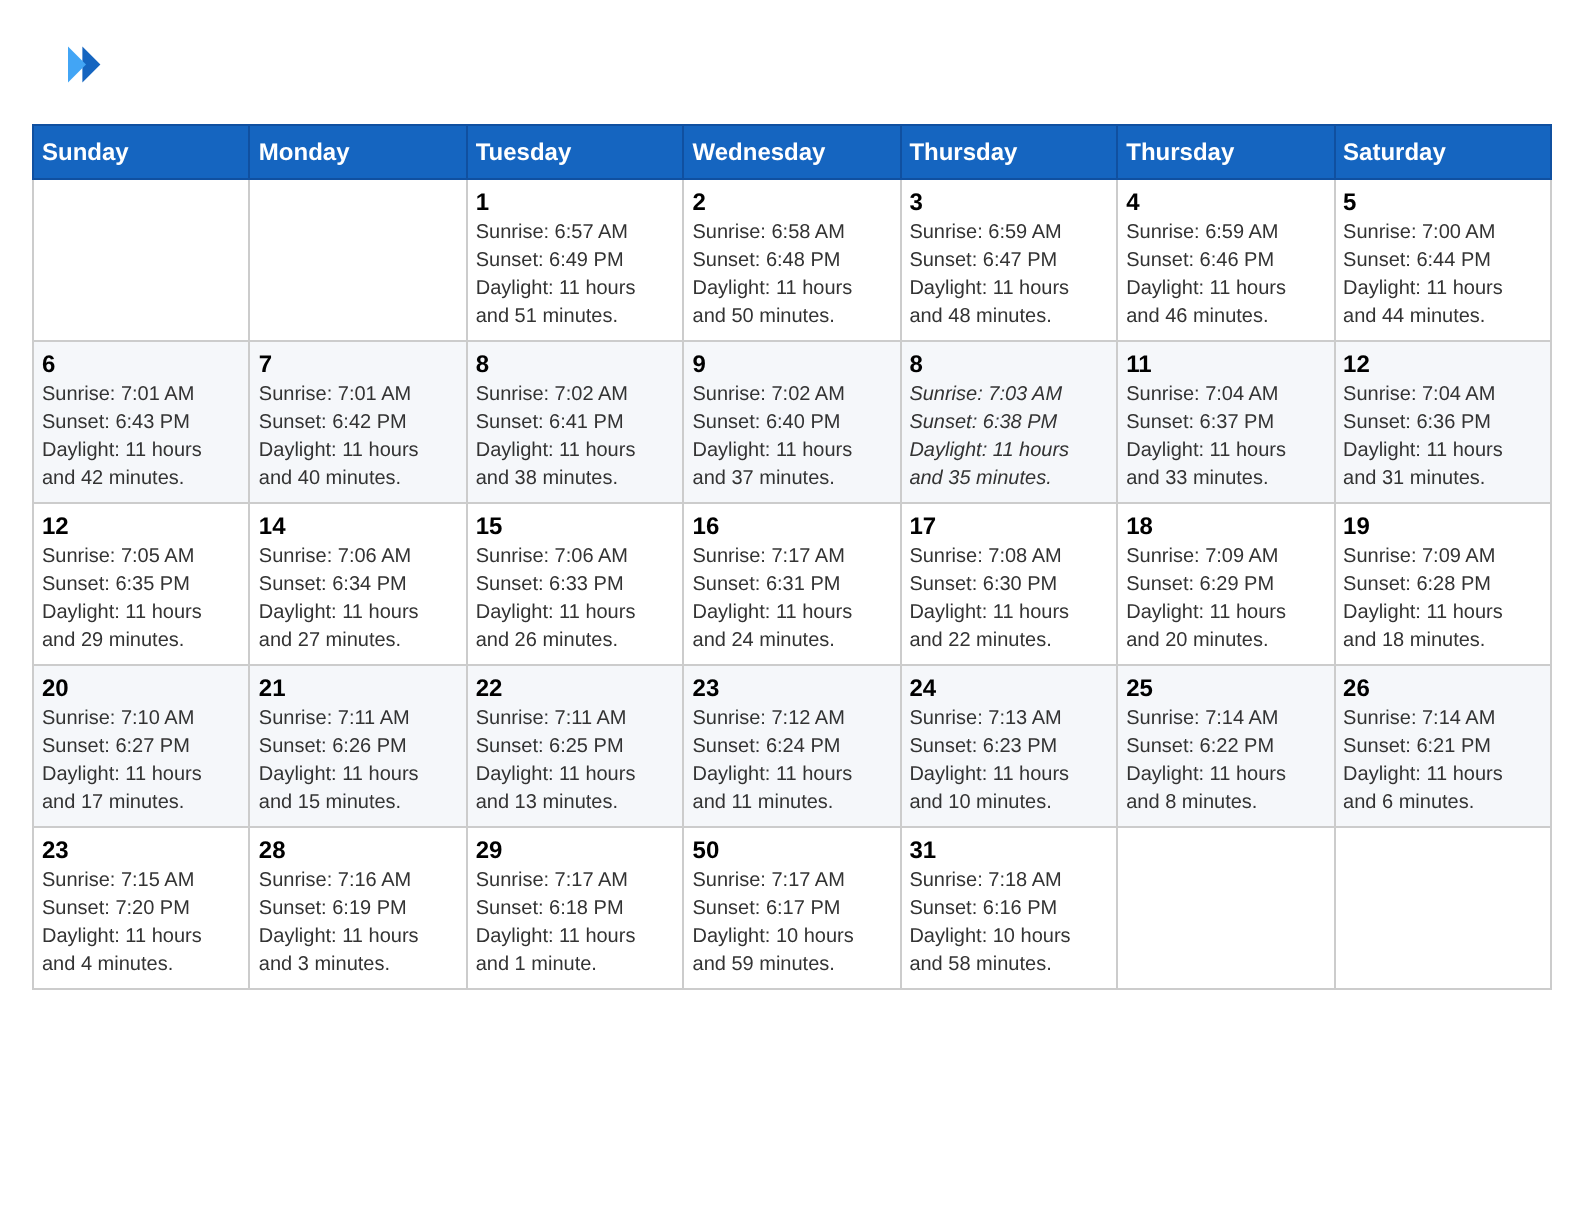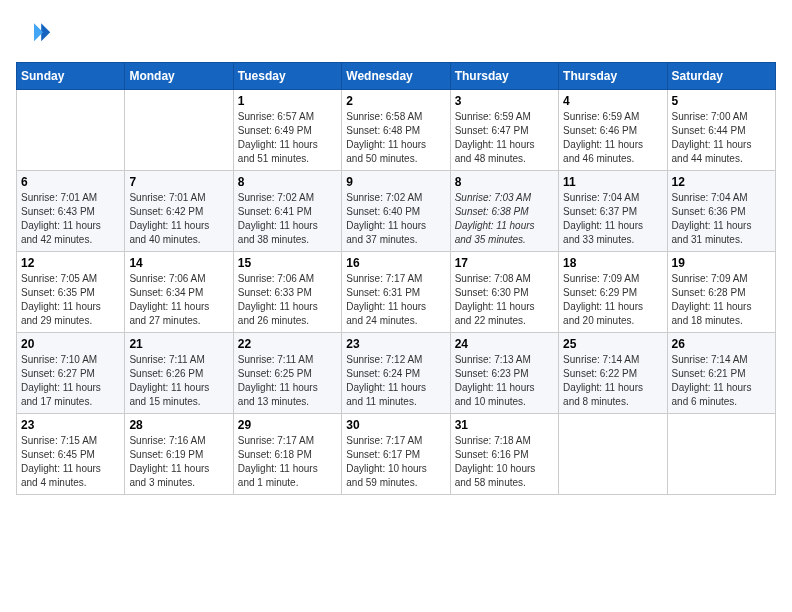--- a/index.html
+++ b/index.html
@@ -304,40 +304,40 @@
           <div class="day-info" style="white-space: pre-line;">Sunrise: 7:14 AM
 Sunset: 6:21 PM
 Daylight: 11 hours
 and 6 minutes.</div>
         </td>
       </tr>
       <tr>
         <td>
           <span class="day-num">23</span>
           <div class="day-info" style="white-space: pre-line;">Sunrise: 7:15 AM
-Sunset: 6:45 PM
+Sunset: 7:20 PM
 Daylight: 11 hours
 and 4 minutes.</div>
         </td>
         <td>
           <span class="day-num">28</span>
           <div class="day-info" style="white-space: pre-line;">Sunrise: 7:16 AM
 Sunset: 6:19 PM
 Daylight: 11 hours
 and 3 minutes.</div>
         </td>
         <td>
           <span class="day-num">29</span>
           <div class="day-info" style="white-space: pre-line;">Sunrise: 7:17 AM
 Sunset: 6:18 PM
 Daylight: 11 hours
 and 1 minute.</div>
         </td>
         <td>
-          <span class="day-num">30</span>
+          <span class="day-num">50</span>
           <div class="day-info" style="white-space: pre-line;">Sunrise: 7:17 AM
 Sunset: 6:17 PM
 Daylight: 10 hours
 and 59 minutes.</div>
         </td>
         <td>
           <span class="day-num">31</span>
           <div class="day-info" style="white-space: pre-line;">Sunrise: 7:18 AM
 Sunset: 6:16 PM
 Daylight: 10 hours

